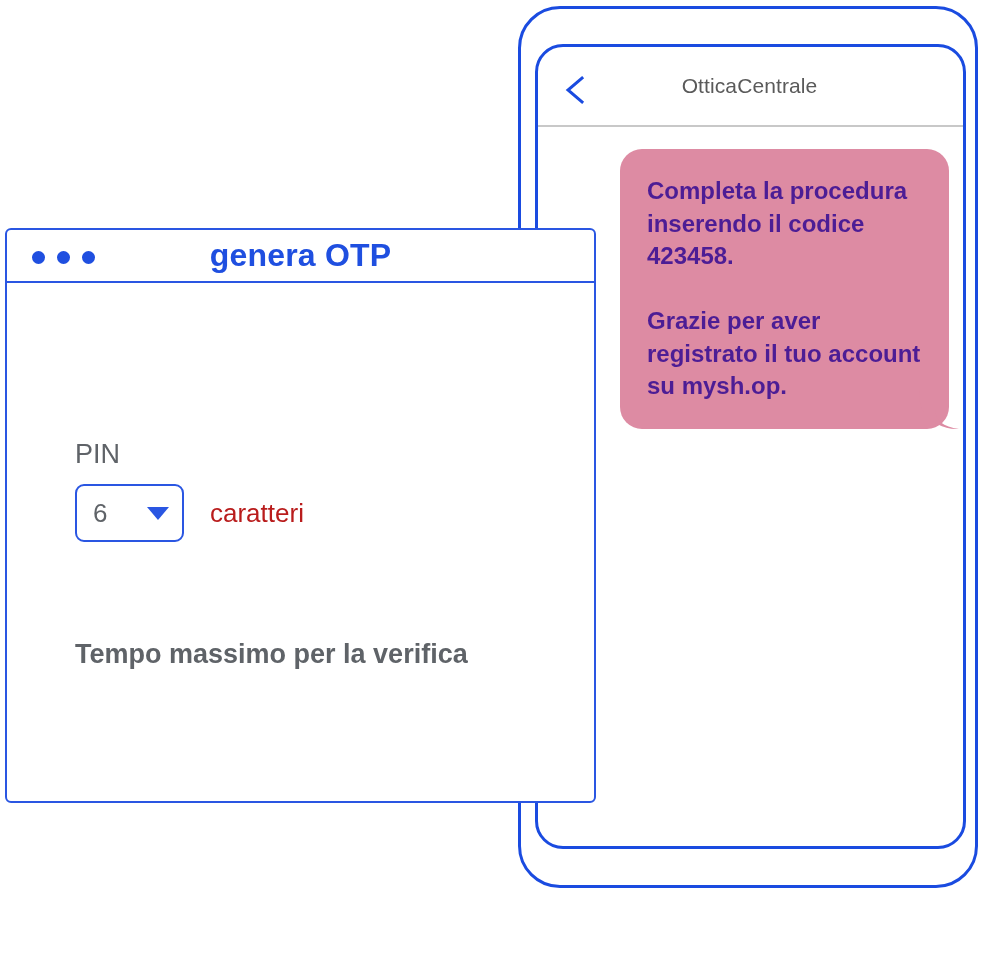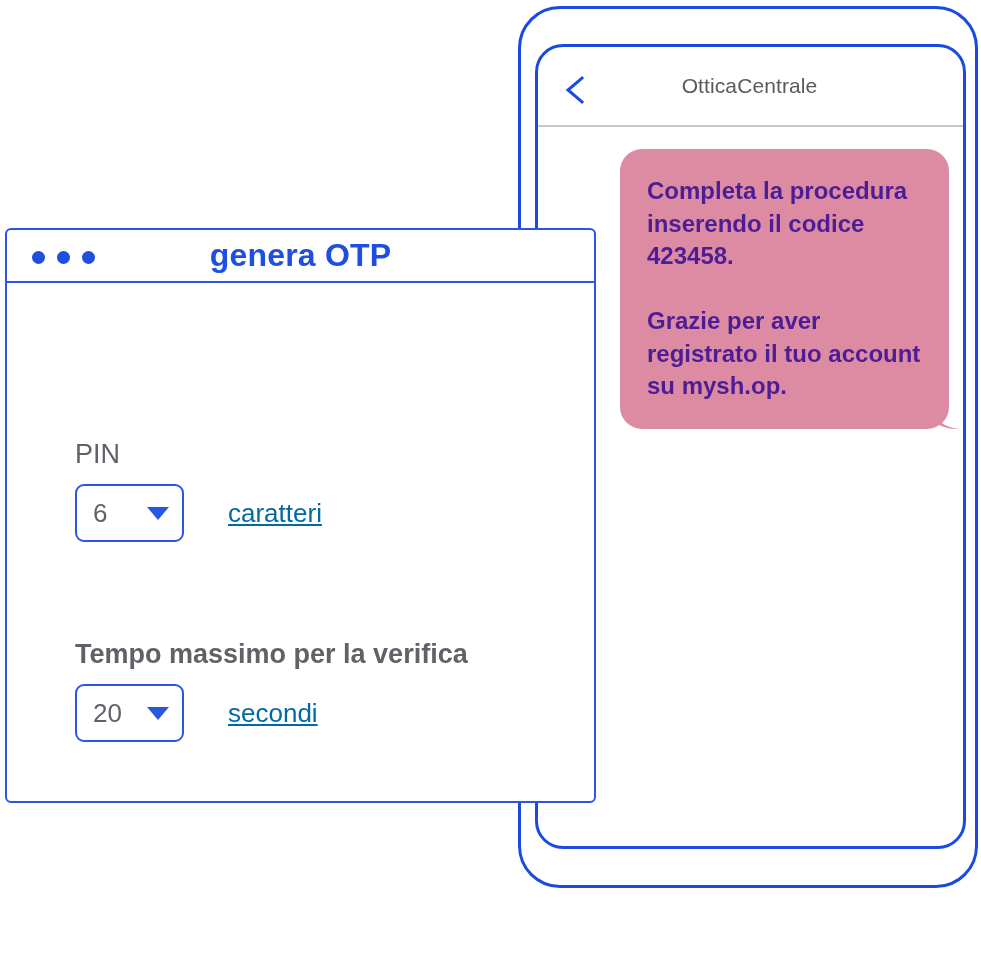--- a/index.html
+++ b/index.html
@@ -177,25 +177,24 @@
     font-size: 26px;
     color: #5f6368;
   }
   .caret {
     width: 0; height: 0;
     border-left: 11px solid transparent;
     border-right: 11px solid transparent;
     border-top: 13px solid #2a56e2;
   }
   .unit-label {
-    margin-left: 44px;
+    margin-left: 26px;
     font-size: 26px;
-    color: #0369a1;
+    color: #b91c1c;
     white-space: nowrap;
-    text-decoration: underline;
   }
 </style>
 </head>
 <body>
 
 <div id="phone-frame"></div>
 
 <div id="phone-screen">
 
   <div id="phone-header">
@@ -240,23 +239,16 @@
         <div class="select-box">
           <span class="select-value">6</span>
           <span class="caret"></span>
         </div>
         <span class="unit-label">caratteri</span>
       </div>
     </div>
 
     <div class="field-group" id="time-group">
       <p class="field-label bold">Tempo massimo per la verifica</p>
-      <div class="field-row">
-        <div class="select-box">
-          <span class="select-value">20</span>
-          <span class="caret"></span>
-        </div>
-        <span class="unit-label">secondi</span>
-      </div>
     </div>
 
   </div>
 </div>
 
 </body></html>

